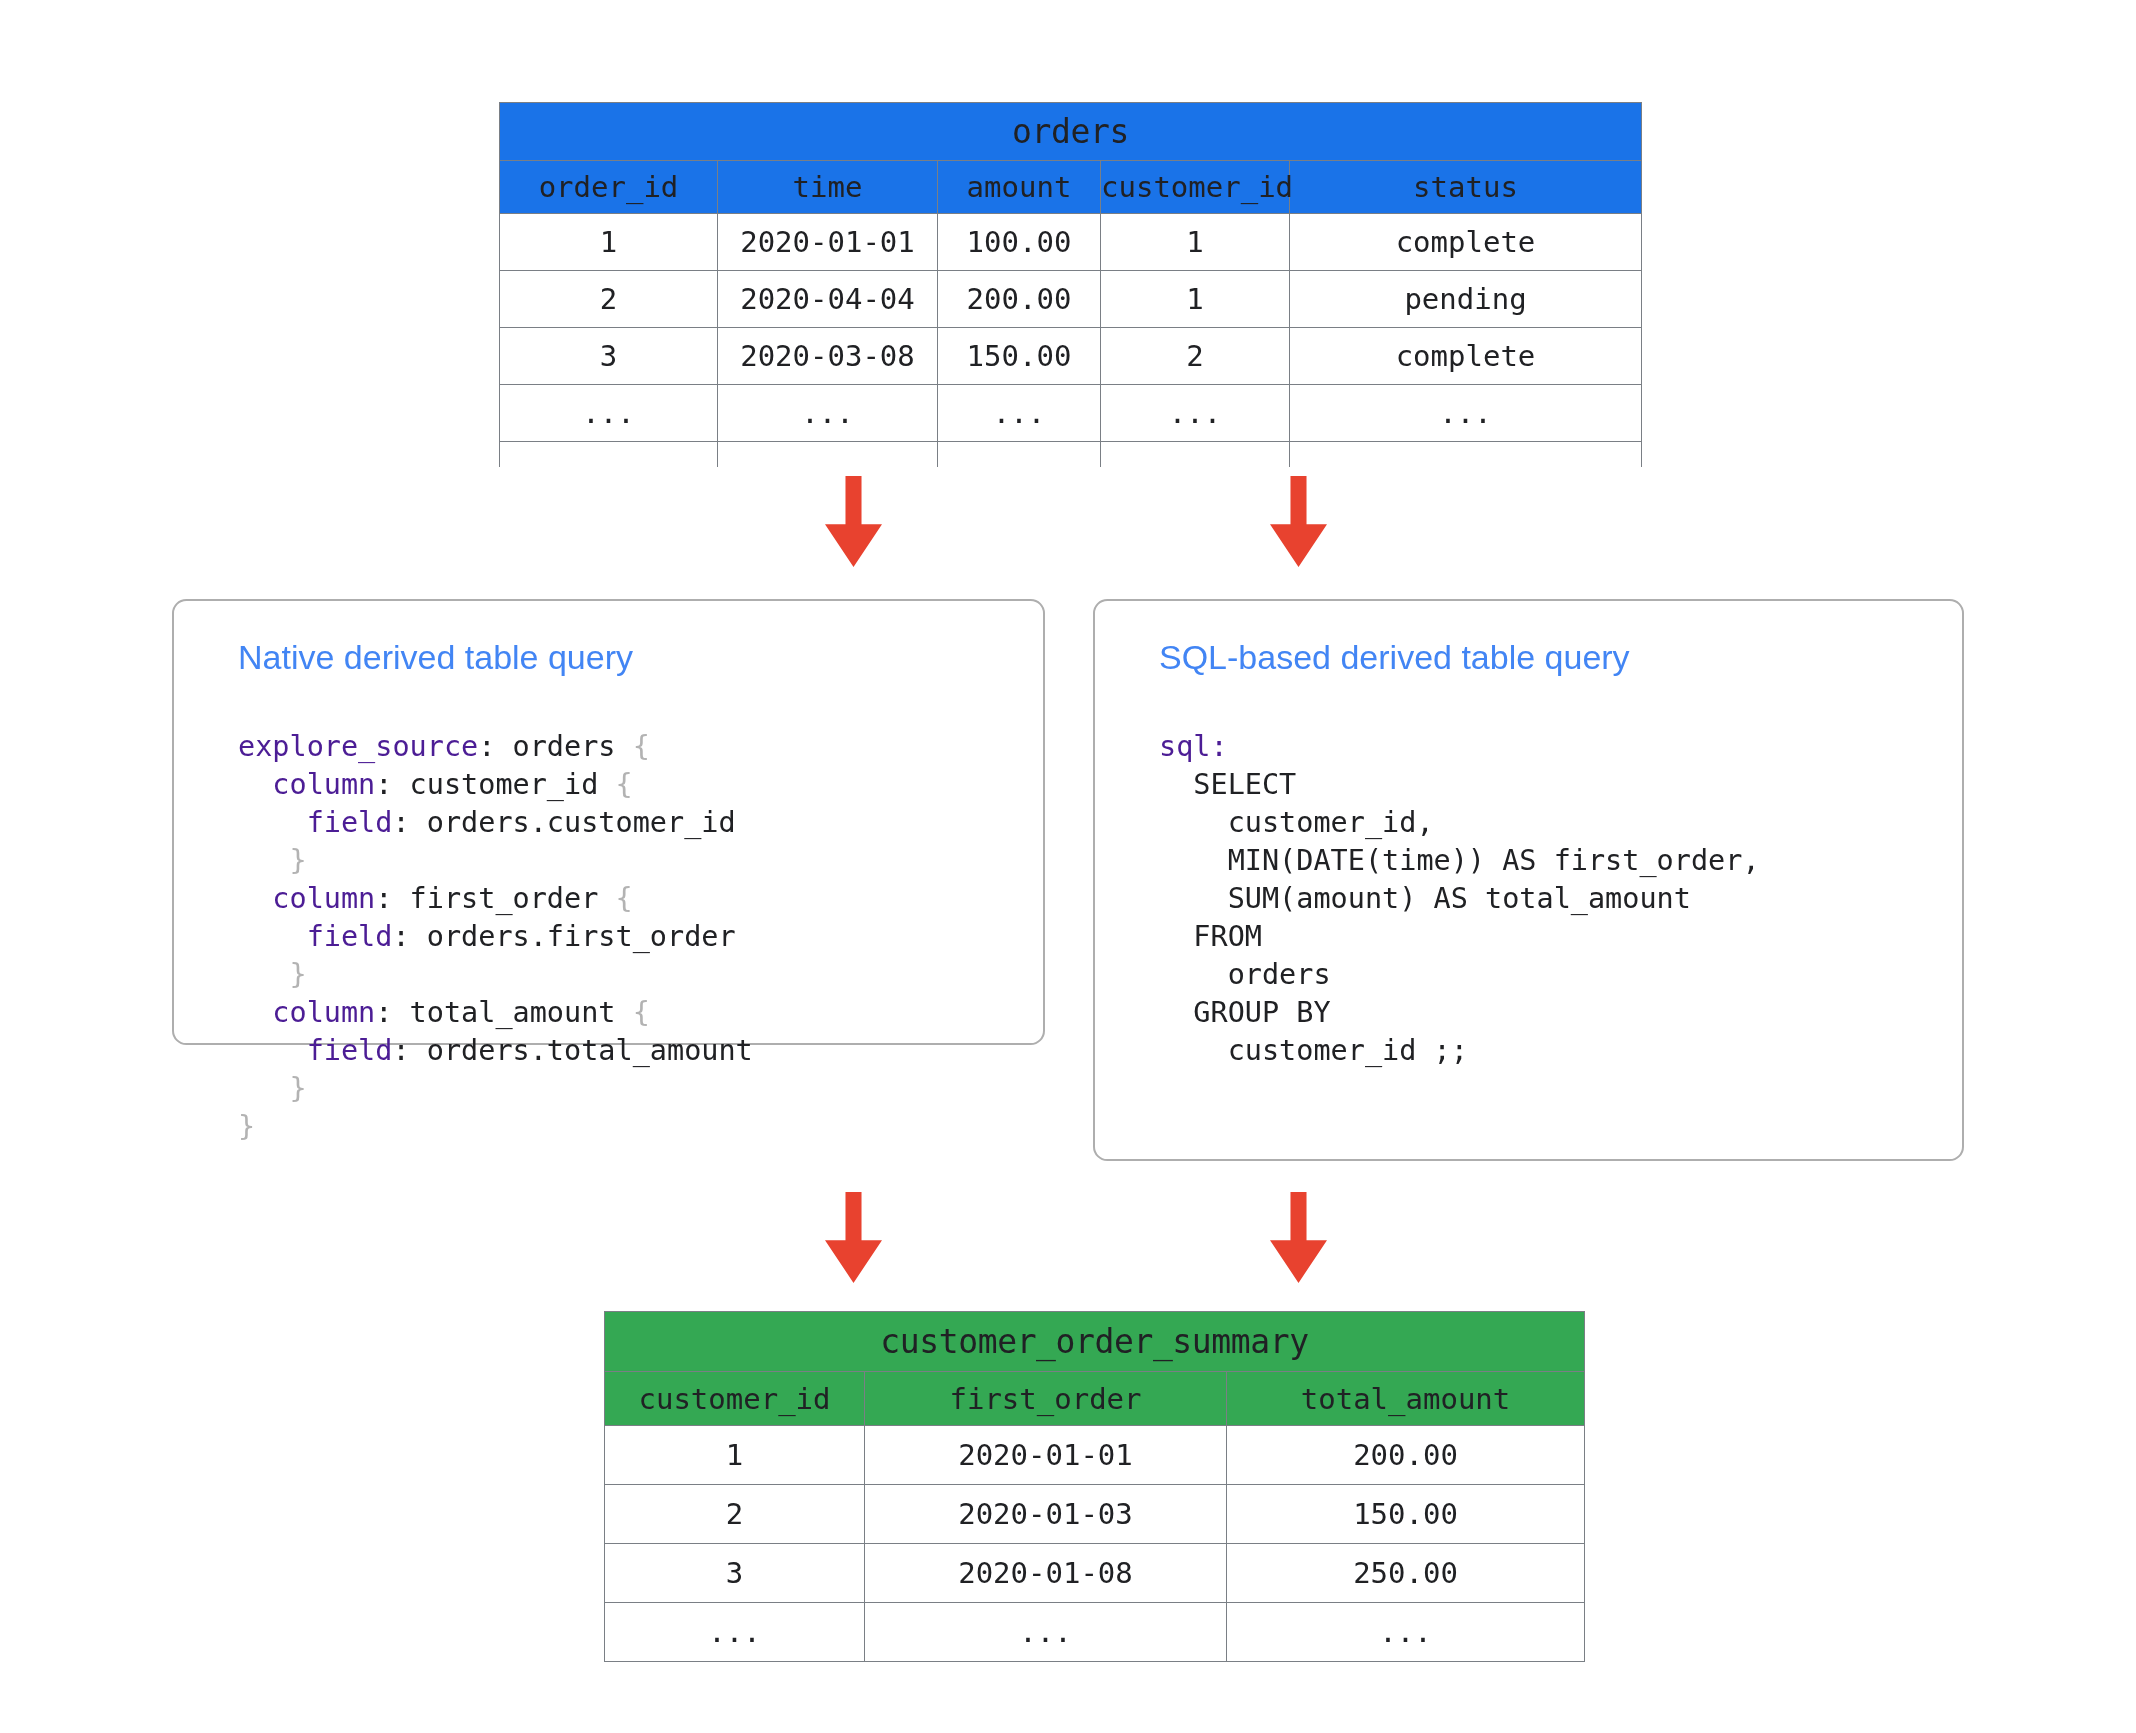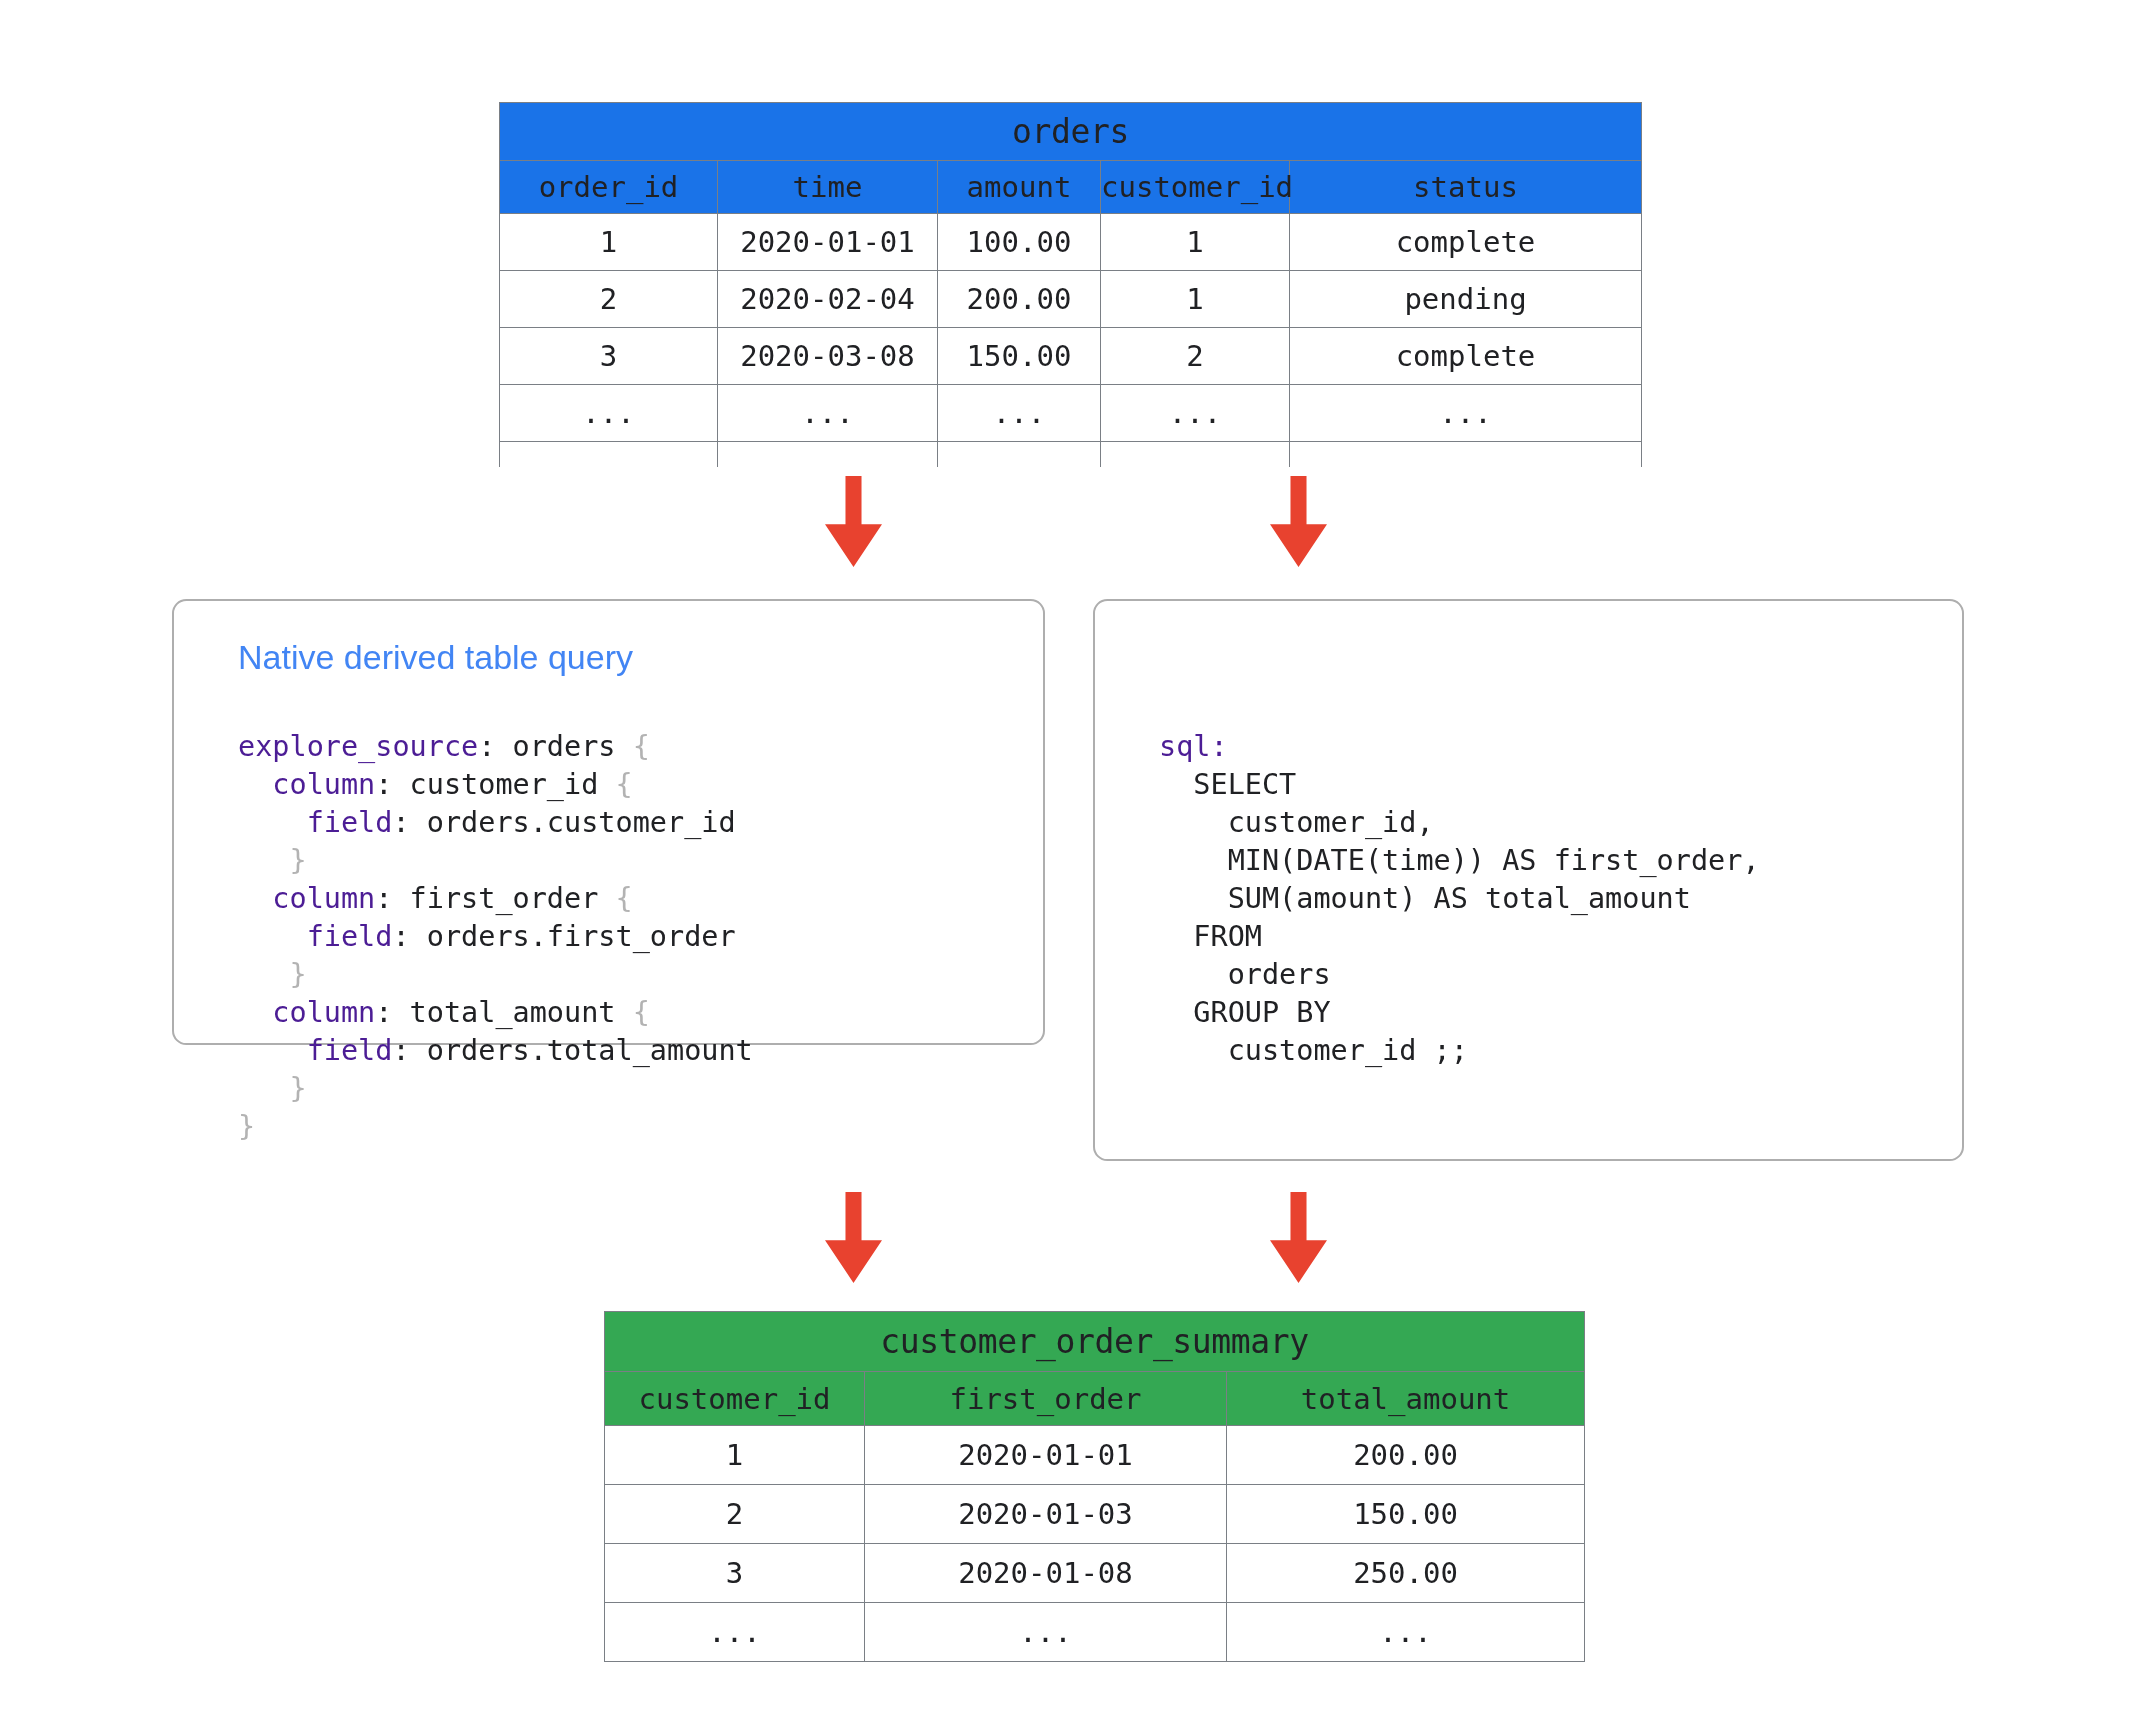--- a/index.html
+++ b/index.html
@@ -163,21 +163,21 @@
     </tr>
     <tr>
       <td class="cell">1</td>
       <td class="cell">2020-01-01</td>
       <td class="cell">100.00</td>
       <td class="cell">1</td>
       <td class="cell">complete</td>
     </tr>
     <tr>
       <td class="cell">2</td>
-      <td class="cell">2020-02-04</td>
+      <td class="cell">2020-04-04</td>
       <td class="cell">200.00</td>
       <td class="cell">1</td>
       <td class="cell">pending</td>
     </tr>
     <tr>
       <td class="cell">3</td>
       <td class="cell">2020-03-08</td>
       <td class="cell">150.00</td>
       <td class="cell">2</td>
       <td class="cell">complete</td>
@@ -209,20 +209,21 @@
     <polygon points="23,0 41,0 41,54 64,54 32,102 0,54 23,54" fill="#e8422f"></polygon>
   </svg>
 </div>
 
 <div class="code-card" id="card-native">
   <div class="card-title">Native derived table query</div>
   <div class="code-block" id="native-code"><div><span class="kw">explore_source</span><span class="plain">: orders </span><span class="brace">{</span></div><div><span class="plain">  </span><span class="kw">column</span><span class="plain">: customer_id </span><span class="brace">{</span></div><div><span class="plain">    </span><span class="kw">field</span><span class="plain">: orders.customer_id</span></div><div><span class="plain">   </span><span class="brace">}</span></div><div><span class="plain">  </span><span class="kw">column</span><span class="plain">: first_order </span><span class="brace">{</span></div><div><span class="plain">    </span><span class="kw">field</span><span class="plain">: orders.first_order</span></div><div><span class="plain">   </span><span class="brace">}</span></div><div><span class="plain">  </span><span class="kw">column</span><span class="plain">: total_amount </span><span class="brace">{</span></div><div><span class="plain">    </span><span class="kw">field</span><span class="plain">: orders.total_amount</span></div><div><span class="plain">   </span><span class="brace">}</span></div><div><span class="plain"></span><span class="brace">}</span></div></div>
 </div>
 
 <div class="code-card" id="card-sql">
+  <div class="card-title">SQL-based derived table query</div>
   <div class="code-block" id="sql-code"><div><span class="kw">sql</span><span class="kw">:</span></div><div><span class="plain">  SELECT</span></div><div><span class="plain">    customer_id,</span></div><div><span class="plain">    MIN(DATE(time)) AS first_order,</span></div><div><span class="plain">    SUM(amount) AS total_amount</span></div><div><span class="plain">  FROM</span></div><div><span class="plain">    orders</span></div><div><span class="plain">  GROUP BY</span></div><div><span class="plain">    customer_id ;;</span></div></div>
 </div>
 
 <div class="arrow" style="left:825px; top:1192px;">
   <svg viewBox="0 0 64 102" xmlns="http://www.w3.org/2000/svg" aria-hidden="true">
     <polygon points="23,0 41,0 41,54 64,54 32,102 0,54 23,54" fill="#e8422f"></polygon>
   </svg>
 </div>
 <div class="arrow" style="left:1270px; top:1192px;">
   <svg viewBox="0 0 64 102" xmlns="http://www.w3.org/2000/svg" aria-hidden="true">

